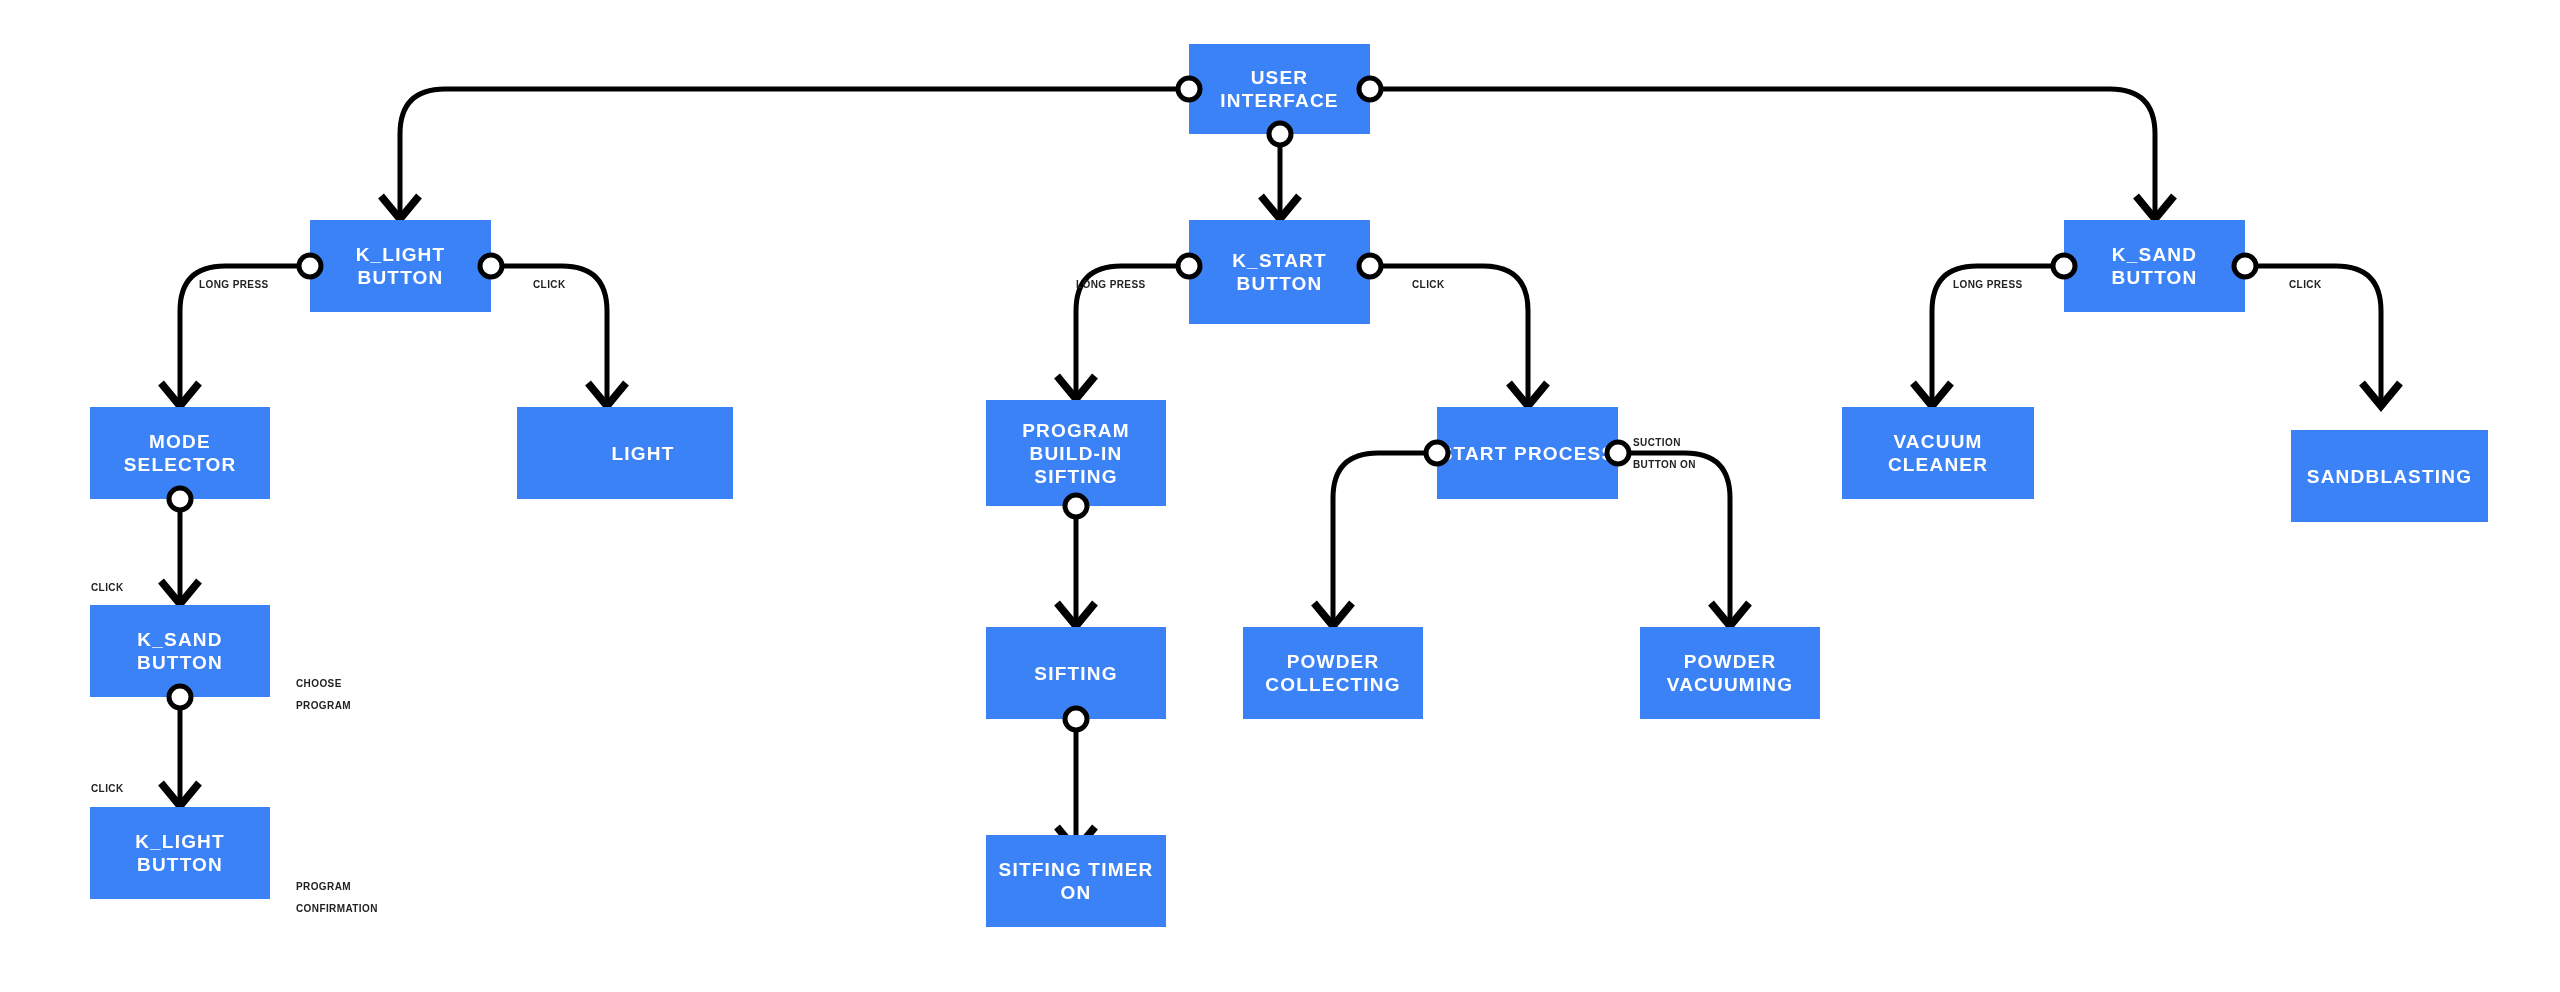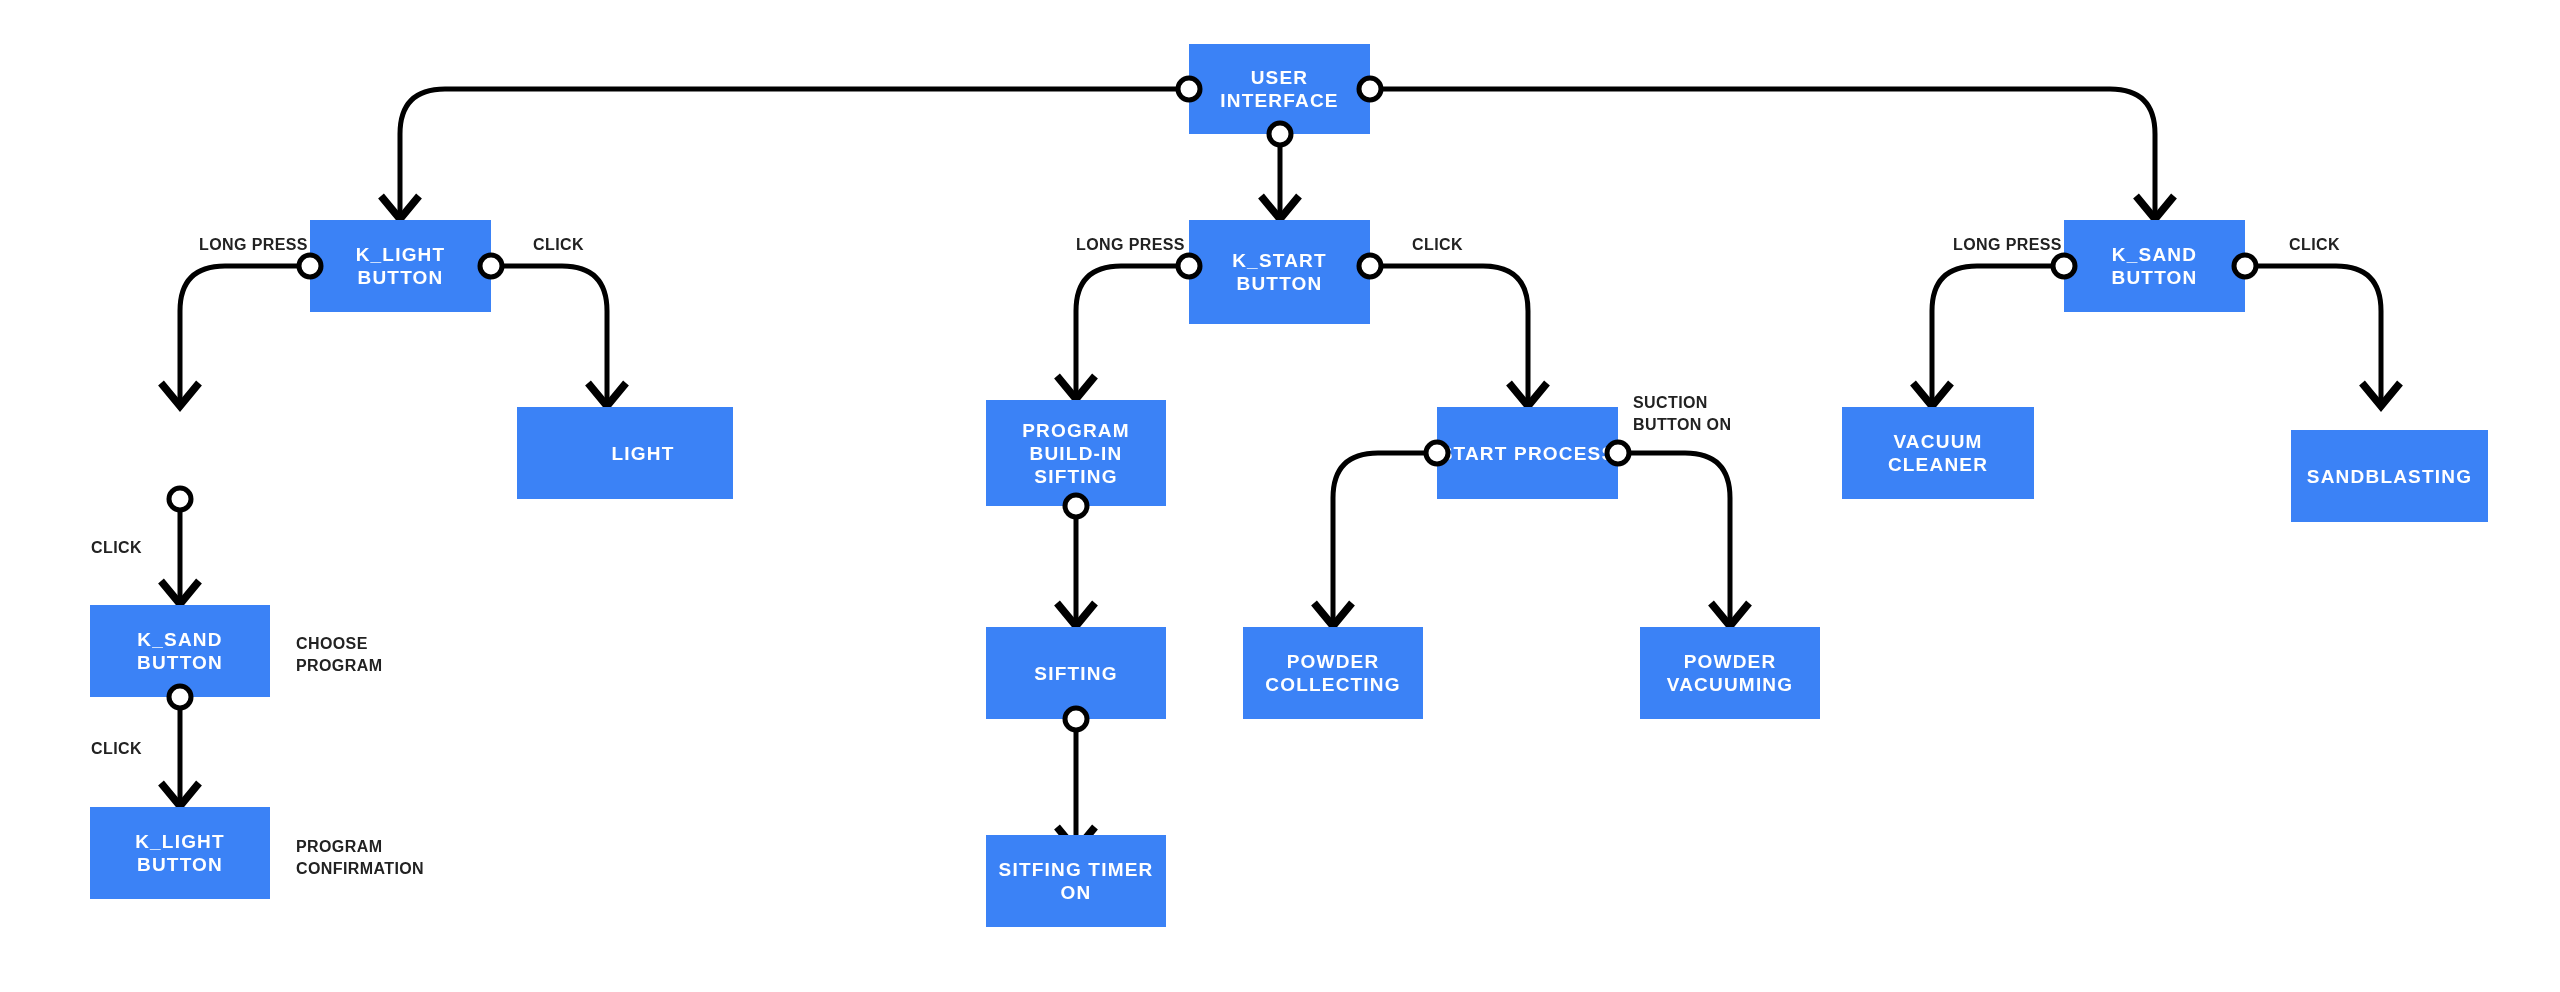--- a/index.html
+++ b/index.html
@@ -35,26 +35,27 @@
   }
   .node .node-label {
     font-size: 19px;
     line-height: 23px;
     font-weight: bold;
     letter-spacing: 1.2px;
     white-space: pre;
   }
   .edge-label {
     position: absolute;
-    font-size: 16px;
+    font-size: 10px;
     line-height: 22px;
     font-weight: bold;
     letter-spacing: 0.4px;
     color: #222222;
     white-space: pre;
+    margin-top: 40px;
   }
   .edge-label.center { text-align: left; }
   .edge-path {
     fill: none;
     stroke: #000000;
     stroke-width: 5;
   }
   .arrowhead {
     fill: none;
     stroke: #000000;
@@ -114,20 +115,24 @@
 BUTTON</div>
       </div>
       <div class="node" style="left: 1189px; top: 220px; width: 181px; height: 104px;">
         <div class="node-label">K_START
 BUTTON</div>
       </div>
       <div class="node" style="left: 2064px; top: 220px; width: 181px; height: 92px;">
         <div class="node-label">K_SAND
 BUTTON</div>
       </div>
+      <div class="node" style="left: 90px; top: 407px; width: 180px; height: 92px;">
+        <div class="node-label">MODE
+SELECTOR</div>
+      </div>
       <div class="node" style="left: 517px; top: 407px; width: 180px; height: 92px; padding-left: 36px;">
         <div class="node-label">LIGHT</div>
       </div>
       <div class="node" style="left: 986px; top: 400px; width: 180px; height: 106px;">
         <div class="node-label">PROGRAM
 BUILD-IN
 SIFTING</div>
       </div>
       <div class="node" style="left: 1437px; top: 407px; width: 181px; height: 92px;">
         <div class="node-label">START PROCESS</div>

